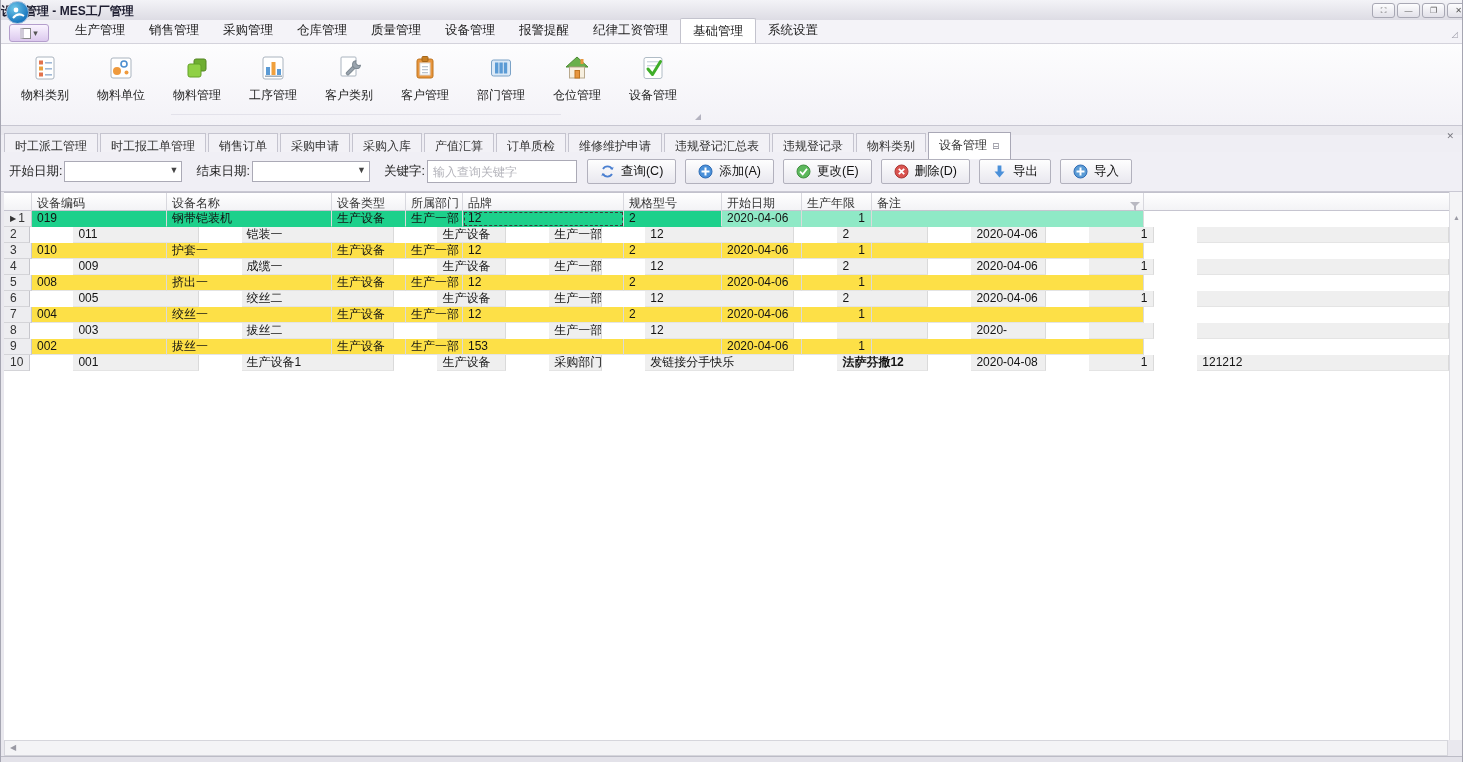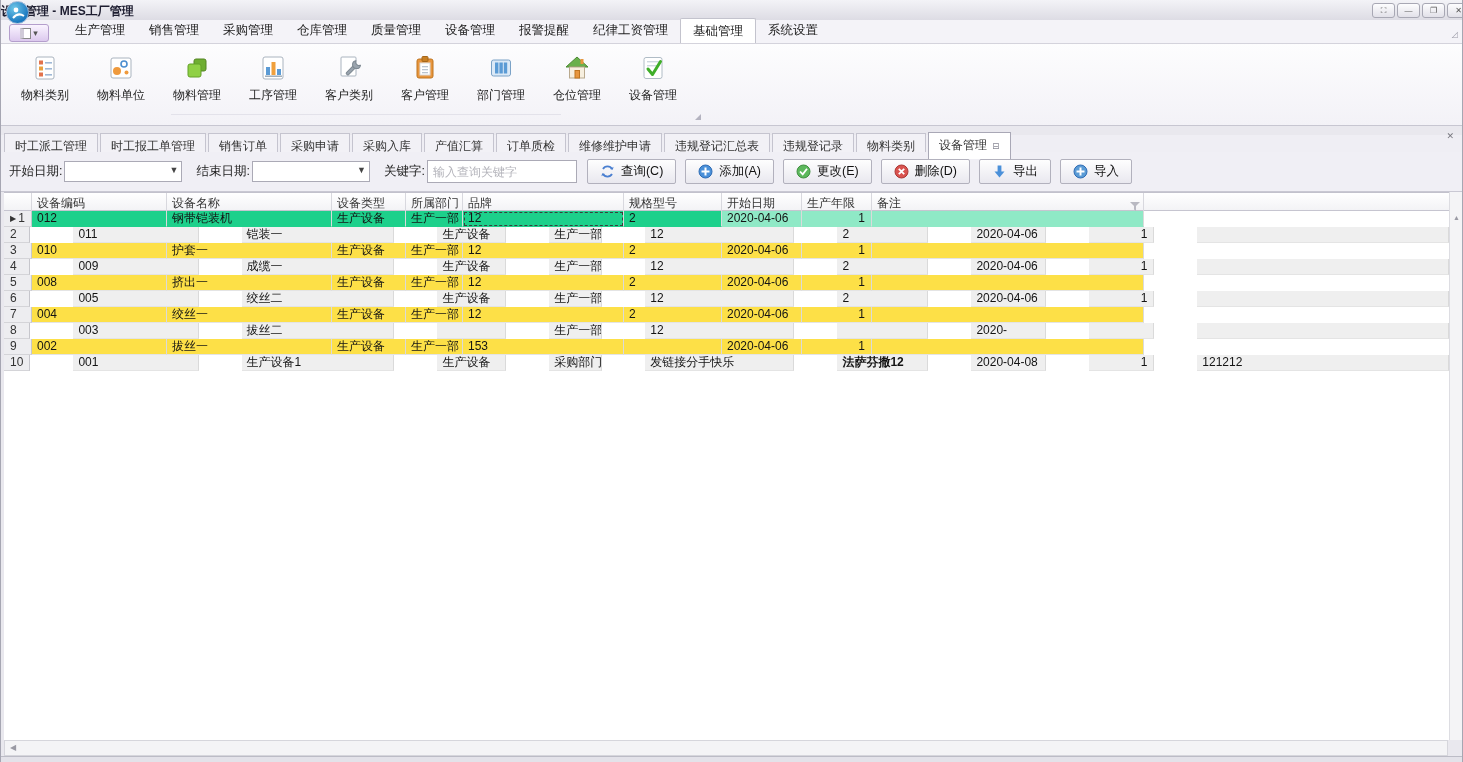--- a/index.html
+++ b/index.html
@@ -364,21 +364,21 @@
         <div class="gh-cell gh-filler"></div>
         <div class="funnel">
         <svg width="10" height="9" viewBox="0 0 10 9">
             <path d="M0 0 h10 l-4 4 v5 l-2 -1.4 v-3.6 z" fill="#b9b9c2"></path>
           </svg>
       </div>
     </div>
     <div class="grid-rows">
         <div class="grid-row r-odd">
           <div class="g-cell g-ind" style="width: 28px;"><span class="sel-arrow">▶</span>1</div>
-          <div class="g-cell sel-bright" style="width: 135px;">012</div>
+          <div class="g-cell sel-bright" style="width: 135px;">019</div>
           <div class="g-cell sel-bright" style="width: 165px;">钢带铠装机</div>
           <div class="g-cell sel-bright" style="width: 74px;">生产设备</div>
           <div class="g-cell sel-bright" style="width: 57px;">生产一部</div>
           <div class="g-cell sel-bright focused-cell" style="width: 161px;">12</div>
           <div class="g-cell sel-bright" style="width: 98px;">2</div>
           <div class="g-cell sel-light" style="width: 80px;">2020-04-06</div>
           <div class="g-cell cell-right sel-light" style="width: 70px;">1</div>
           <div class="g-cell sel-light" style="width: 272px;"></div>
         </div>
         <div class="grid-row r-even">

